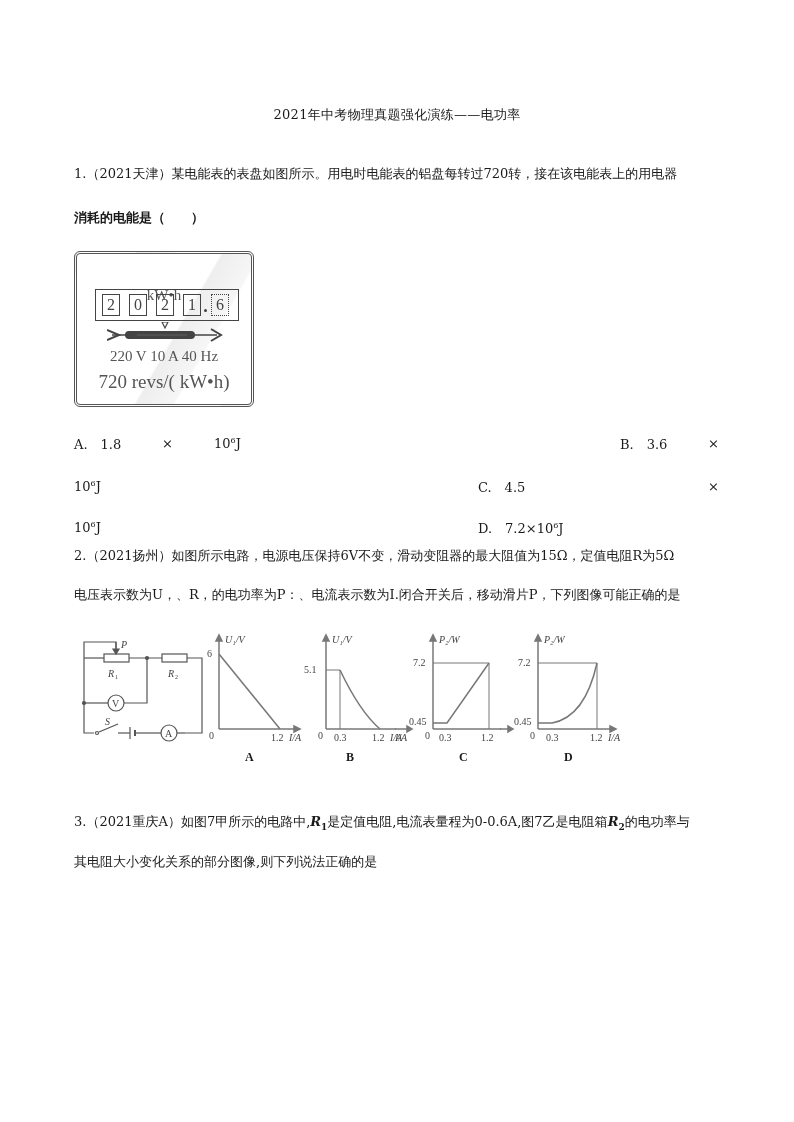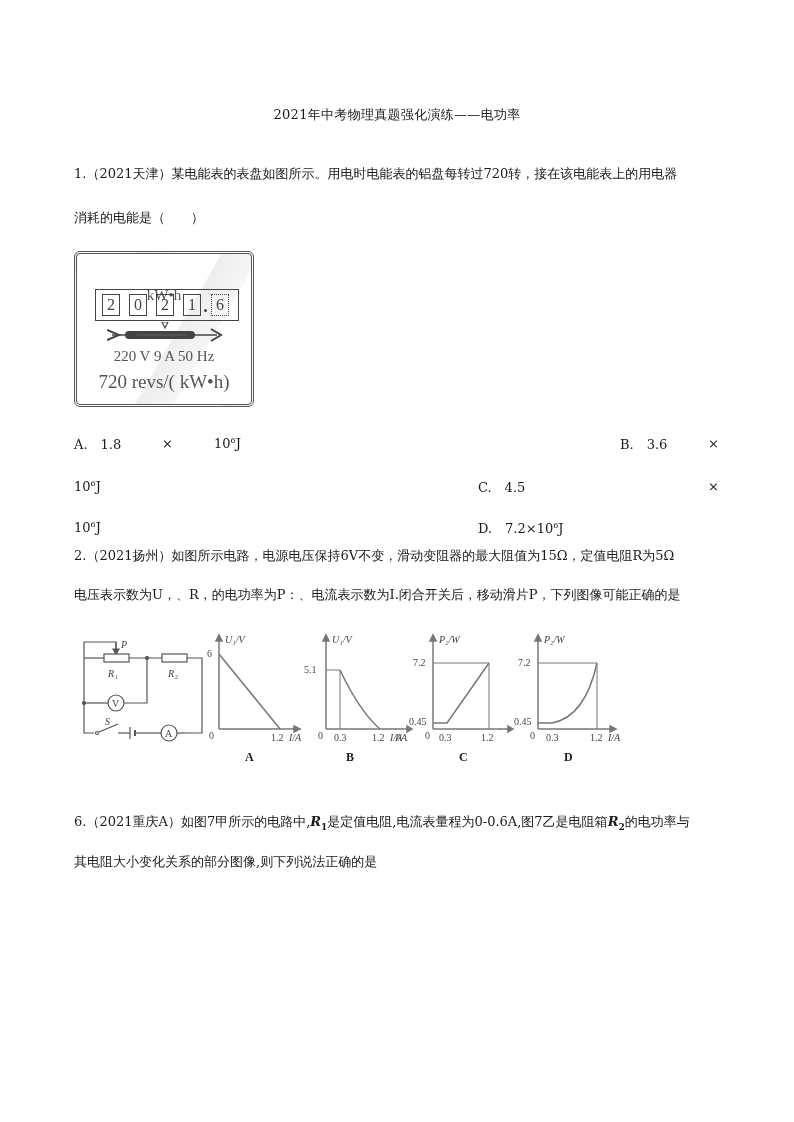--- a/index.html
+++ b/index.html
@@ -17,41 +17,41 @@
            font-size: 16px; line-height: 20px; text-align: center; color: #444; }
   .graph-label { font-family: "Liberation Serif", serif; font-size: 10px; color: #444; position: absolute; }
   .opt-letter { font-family: "Liberation Serif", serif; font-weight: bold; font-size: 12px; position: absolute; }
 </style>
 </head>
 <body>
 
 <div class="abs title">2021年中考物理真题强化演练——电功率</div>
 
 <div class="abs line" style="left:74px; top:165px;text-align:right;">1.（2021天津）某电能表的表盘如图所示。用电时电能表的铝盘每转过720转，接在该电能表上的用电器</div>
-<div class="abs line" style="left:74px; top:209px;">消耗的电能是（　　）</div>
+<div class="abs line" style="left:74px; top:209px;font-weight:bold;">消耗的电能是（　　）</div>
 
 <div class="abs meter">
   <div class="meter-text" style="top:8px; font-size:15px;margin-top:25px;">kW•h</div>
   <div class="digits">
     <div class="digit" style="left:6px;">2</div>
     <div class="digit" style="left:33px;">0</div>
     <div class="digit" style="left:60px;">2</div>
     <div class="digit" style="left:87px;">1</div>
     <div style="position:absolute; left:108px; top:19px; width:3px; height:3px; background:#444; border-radius:50%;"></div>
     <div class="digit" style="left:115px; border-style:dotted;">6</div>
   </div>
   <svg class="abs" style="left:30px; top:68px;" width="120" height="22" viewBox="0 0 120 22">
     <polygon points="55,0 61,0 58,6" fill="none" stroke="#444" stroke-width="1.2"></polygon>
     <path d="M0,8 L12,13 L0,18" fill="none" stroke="#444" stroke-width="2"></path>
     <rect x="18" y="9" width="70" height="8" rx="4" fill="#444"></rect>
     <line x1="30" y1="13" x2="80" y2="13" stroke="#aaa" stroke-width="1"></line>
     <line x1="5" y1="13" x2="110" y2="13" stroke="#444" stroke-width="1.5"></line>
     <path d="M104,7 L114,13 L104,19" fill="none" stroke="#444" stroke-width="2"></path>
   </svg>
-  <div class="meter-text" style="top:94px; font-size:15px;">220 V 9 A 50 Hz</div>
+  <div class="meter-text" style="top:94px; font-size:15px;">220 V 10 A 40 Hz</div>
   <div class="meter-text" style="top:117px; font-size:19px;">720 revs/( kW•h)</div>
 </div>
 
 <div class="abs line" style="left:74px; top:436px;">
   <span>A.　1.8</span>
 </div>
 <div class="abs line" style="left:162px; top:436px;">×</div>
 <div class="abs line" style="left:214px; top:436px;"><span>10</span><sup>6</sup><span>J</span></div>
 
 <div class="abs line" style="left:620px; top:436px;text-align:center;">B.　3.6</div>
@@ -184,14 +184,14 @@
   <span class="graph-label" style="left:44px; top:2px; font-style:italic;">P₂/W</span>
   <span class="graph-label" style="left:18px; top:25px;">7.2</span>
   <span class="graph-label" style="left:14px; top:84px;">0.45</span>
   <span class="graph-label" style="left:30px; top:98px;">0</span>
   <span class="graph-label" style="left:46px; top:100px;">0.3</span>
   <span class="graph-label" style="left:90px; top:100px;">1.2</span>
   <span class="graph-label" style="left:108px; top:100px; font-style:italic;">I/A</span>
   <span class="opt-letter" style="left:64px; top:118px;">D</span>
 </div>
 
-<div class="abs line" style="left:74px; top:813px;"><span>6.（2021重庆A）如图7甲所示的电路中,</span><i style="font-weight:bold;">R</i><sub style="font-size:9px; font-weight:bold;">1</sub><span>是定值电阻,电流表量程为0-0.6A,图7乙是电阻箱</span><i style="font-weight:bold;">R</i><sub style="font-size:9px; font-weight:bold;">2</sub><span>的电功率与</span></div>
+<div class="abs line" style="left:74px; top:813px;"><span>3.（2021重庆A）如图7甲所示的电路中,</span><i style="font-weight:bold;">R</i><sub style="font-size:9px; font-weight:bold;">1</sub><span>是定值电阻,电流表量程为0-0.6A,图7乙是电阻箱</span><i style="font-weight:bold;">R</i><sub style="font-size:9px; font-weight:bold;">2</sub><span>的电功率与</span></div>
 <div class="abs line" style="left:74px; top:853px;">其电阻大小变化关系的部分图像,则下列说法正确的是</div>
 
 </body></html>

